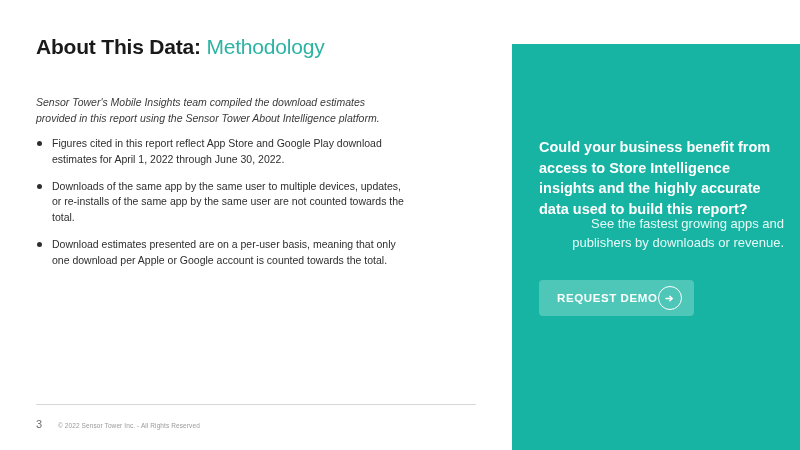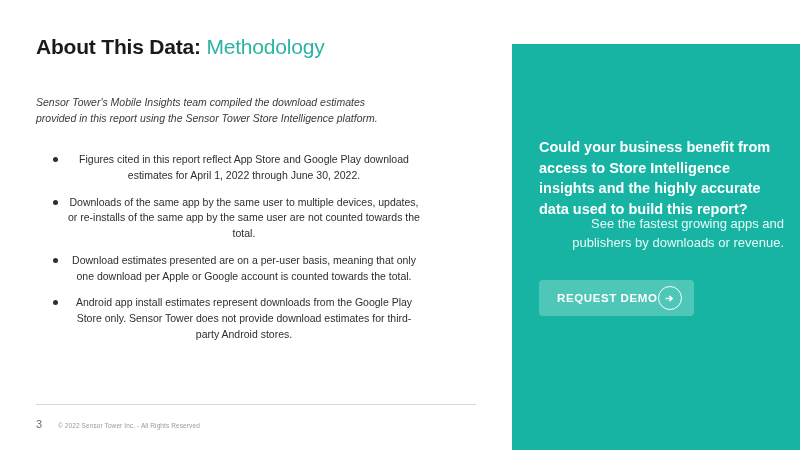--- a/index.html
+++ b/index.html
@@ -51,24 +51,23 @@
     font-size: 10.5px;
     line-height: 1.55;
     font-style: italic;
     color: #3a3a3a;
   }
   .bullets {
     position: absolute;
     left: 36px;
     top: 136px;
     width: 368px;
-    margin: 16px;
+    margin: 0;
     padding: 0;
     list-style: none;
-    text-align: center;
   }
   .bullets li {
     position: relative;
     padding-left: 16px;
     margin-bottom: 11px;
     font-size: 10.5px;
     line-height: 1.5;
     color: #2e2e2e;
   }
   .bullets li .dot {
@@ -197,39 +196,35 @@
 
 <div class="slide">
 
   <div class="left-panel">
 
     <div class="title">
       <span>About This Data:</span>
       <span class="accent">Methodology</span>
     </div>
 
-    <div class="intro">Sensor Tower's Mobile Insights team compiled the download estimates provided in this report using the Sensor Tower Store Intelligence platform.</div>
+    <div class="intro">Sensor Tower's Mobile Insights team compiled the download estimates provided in this report using the Sensor Tower About Intelligence platform.</div>
 
     <ul class="bullets">
       <li>
         <span class="dot"></span>
         <span>Figures cited in this report reflect App Store and Google Play download estimates for April 1, 2022 through June 30, 2022.</span>
       </li>
       <li>
         <span class="dot"></span>
         <span>Downloads of the same app by the same user to multiple devices, updates, or re-installs of the same app by the same user are not counted towards the total.</span>
       </li>
       <li>
         <span class="dot"></span>
         <span>Download estimates presented are on a per-user basis, meaning that only one download per Apple or Google account is counted towards the total.</span>
       </li>
-      <li>
-        <span class="dot"></span>
-        <span>Android app install estimates represent downloads from the Google Play Store only. Sensor Tower does not provide download estimates for third-party Android stores.</span>
-      </li>
     </ul>
 
     <div class="footer-rule"></div>
     <div class="page-number">3</div>
     <div class="copyright">© 2022 Sensor Tower Inc. - All Rights Reserved</div>
   </div>
 
   <div class="right-panel">
 
     <div class="cta-heading">Could your business benefit from access to Store Intelligence insights and the highly accurate data used to build this report?</div>

